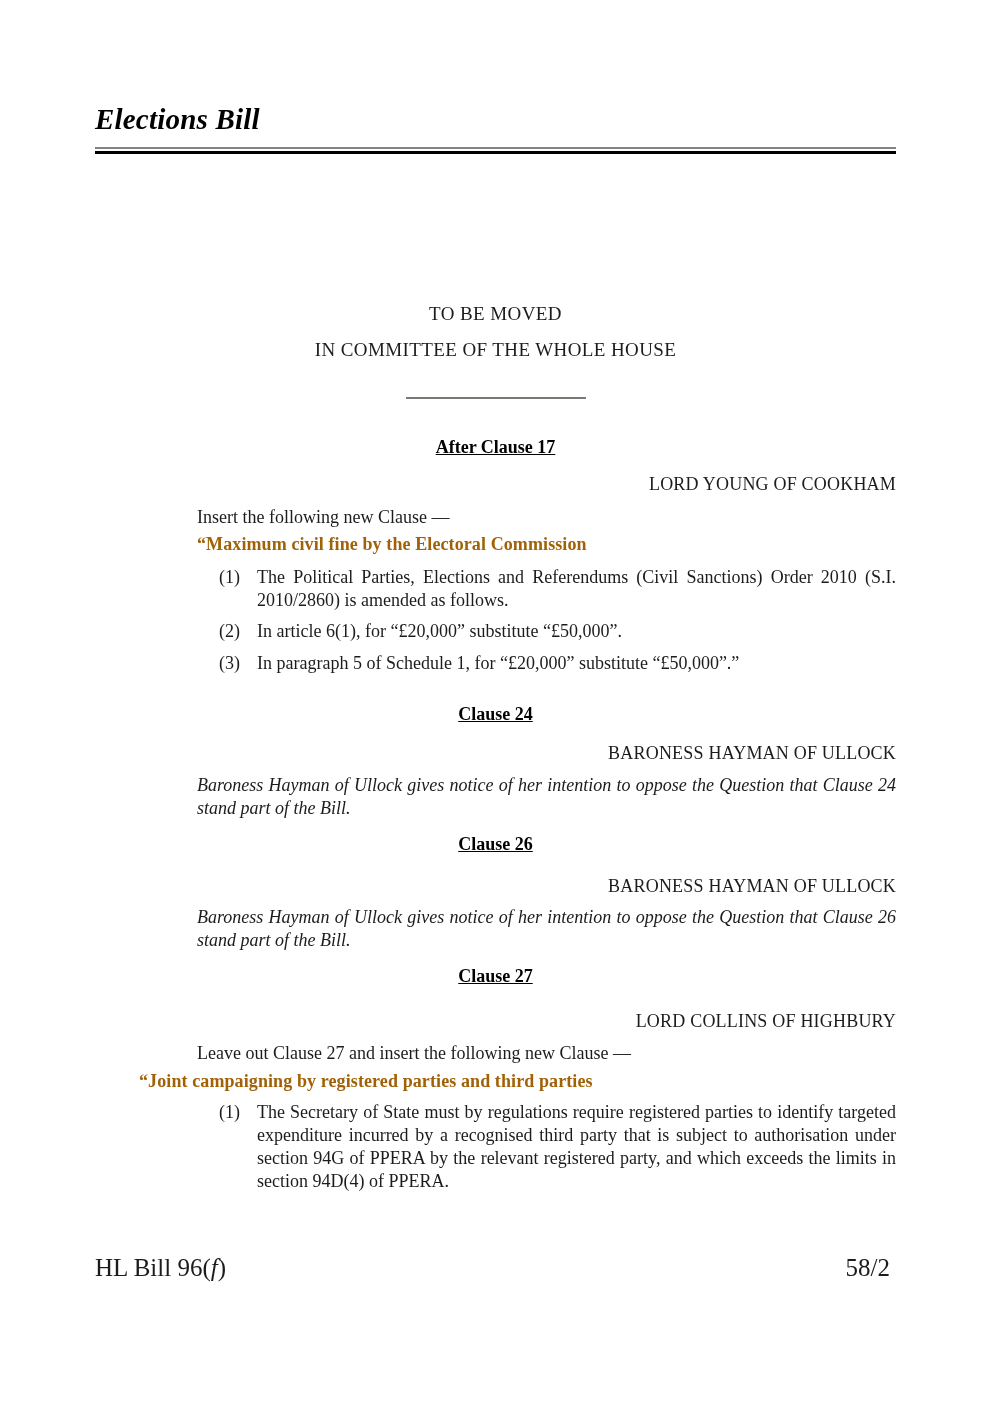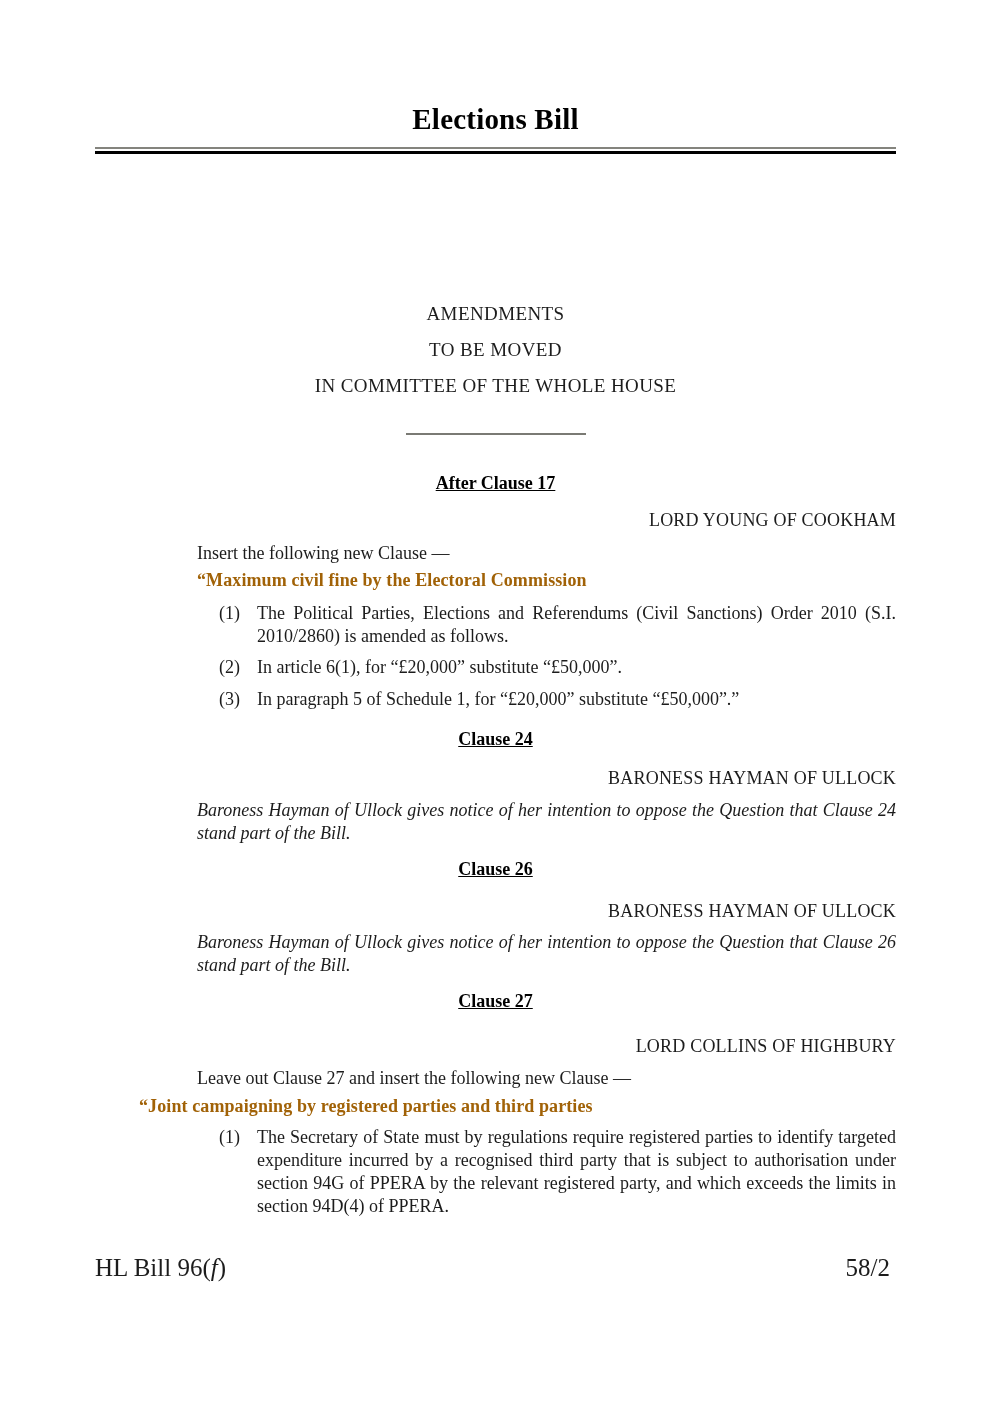--- a/index.html
+++ b/index.html
@@ -13,26 +13,27 @@
     font-family: "Liberation Serif", "DejaVu Serif", serif;
     color: #1c1c1c;
     font-size: 18px;
     line-height: 23px;
     overflow: hidden;
   }
   h1, h2, p, div { margin: 0; padding: 0; }
 
   .bill-title {
     margin-top: 100px;
-    text-align: center;
+    text-align: left;
     font-size: 29px;
     line-height: 38px;
     font-weight: bold;
     color: #000;
     letter-spacing: 0.2px;
+    font-style: italic;
   }
   .double-rule {
     margin-top: 9px;
     height: 2px;
     border-top: 2px solid #84847e;
     border-bottom: 3px solid #000;
   }
   .preamble { margin-top: 142px; text-align: center; }
   .preamble-line { line-height: 36px; font-size: 19px; letter-spacing: 0.4px; }
   .short-rule {
@@ -62,21 +63,21 @@
 
   .notice { font-style: italic; text-align: justify; margin-left: 102px; }
 
   .mt4  { margin-top: 4px; }
   .mt5  { margin-top: 5px; margin-left: 44px; }
   .mt8  { margin-top: 8px; }
   .mt9  { margin-top: 9px; }
   .mt10 { margin-top: 10px; }
   .mt13 { margin-top: 13px; }
   .mt14 { margin-top: 14px; }
-  .mt15 { margin-top: 17px; }
+  .mt15 { margin-top: 28px; }
   .mt16 { margin-top: 16px; }
   .mt19 { margin-top: 19px; }
   .mt22 { margin-top: 22px; }
   .mt37 { margin-top: 37px; }
 
   .footer {
     position: absolute;
     left: 95px;
     right: 101px;
     top: 1256px;
@@ -88,21 +89,20 @@
 </style>
 </head>
 <body>
 
 <div class="page">
 
   <h1 class="bill-title">Elections Bill</h1>
   <div class="double-rule"></div>
 
   <div class="preamble">
-    <div class="preamble-line">AMENDMENTS</div>
     <div class="preamble-line">TO BE MOVED</div>
     <div class="preamble-line">IN COMMITTEE OF THE WHOLE HOUSE</div>
   </div>
 
   <div class="short-rule"></div>
 
   <h2 class="clause-heading mt37">After Clause 17</h2>
   <div class="mover mt14">LORD YOUNG OF COOKHAM</div>
   <p class="body-left instruction mt10">Insert the following new Clause —</p>
   <p class="body-left new-clause-title mt4">“Maximum civil fine by the Electoral Commission</p>

